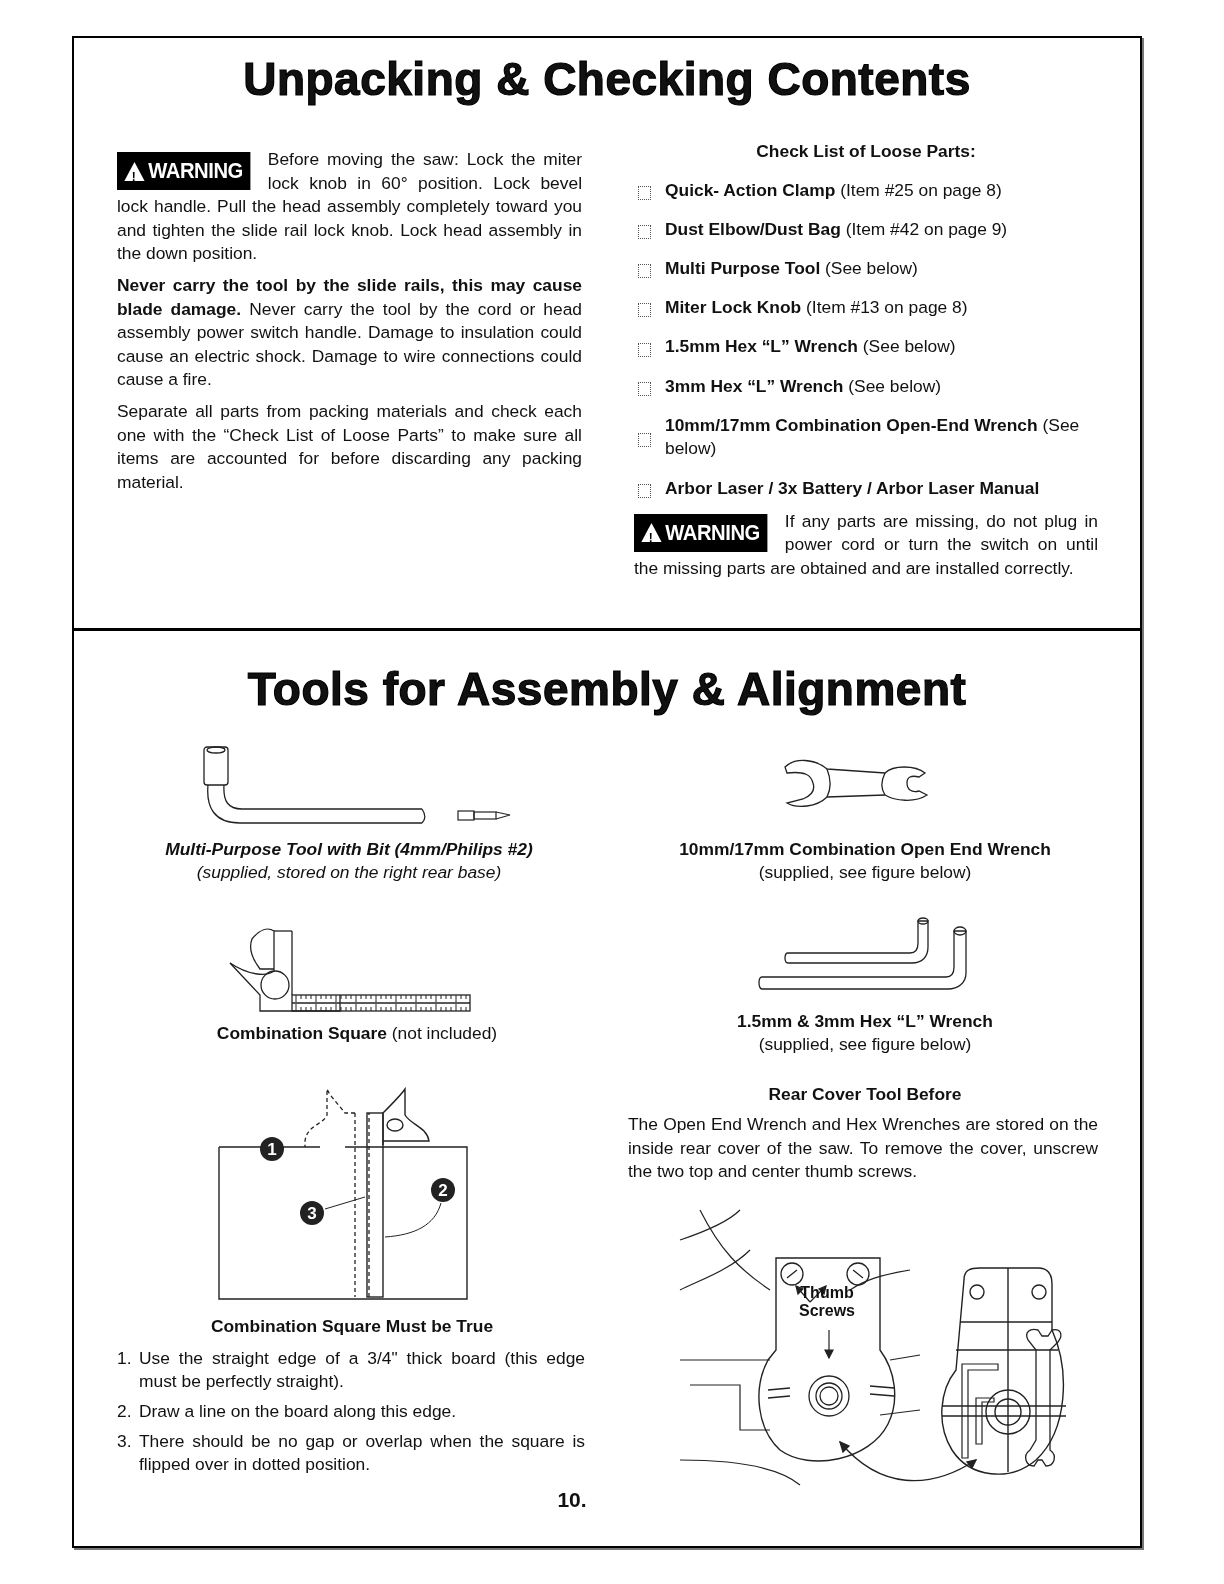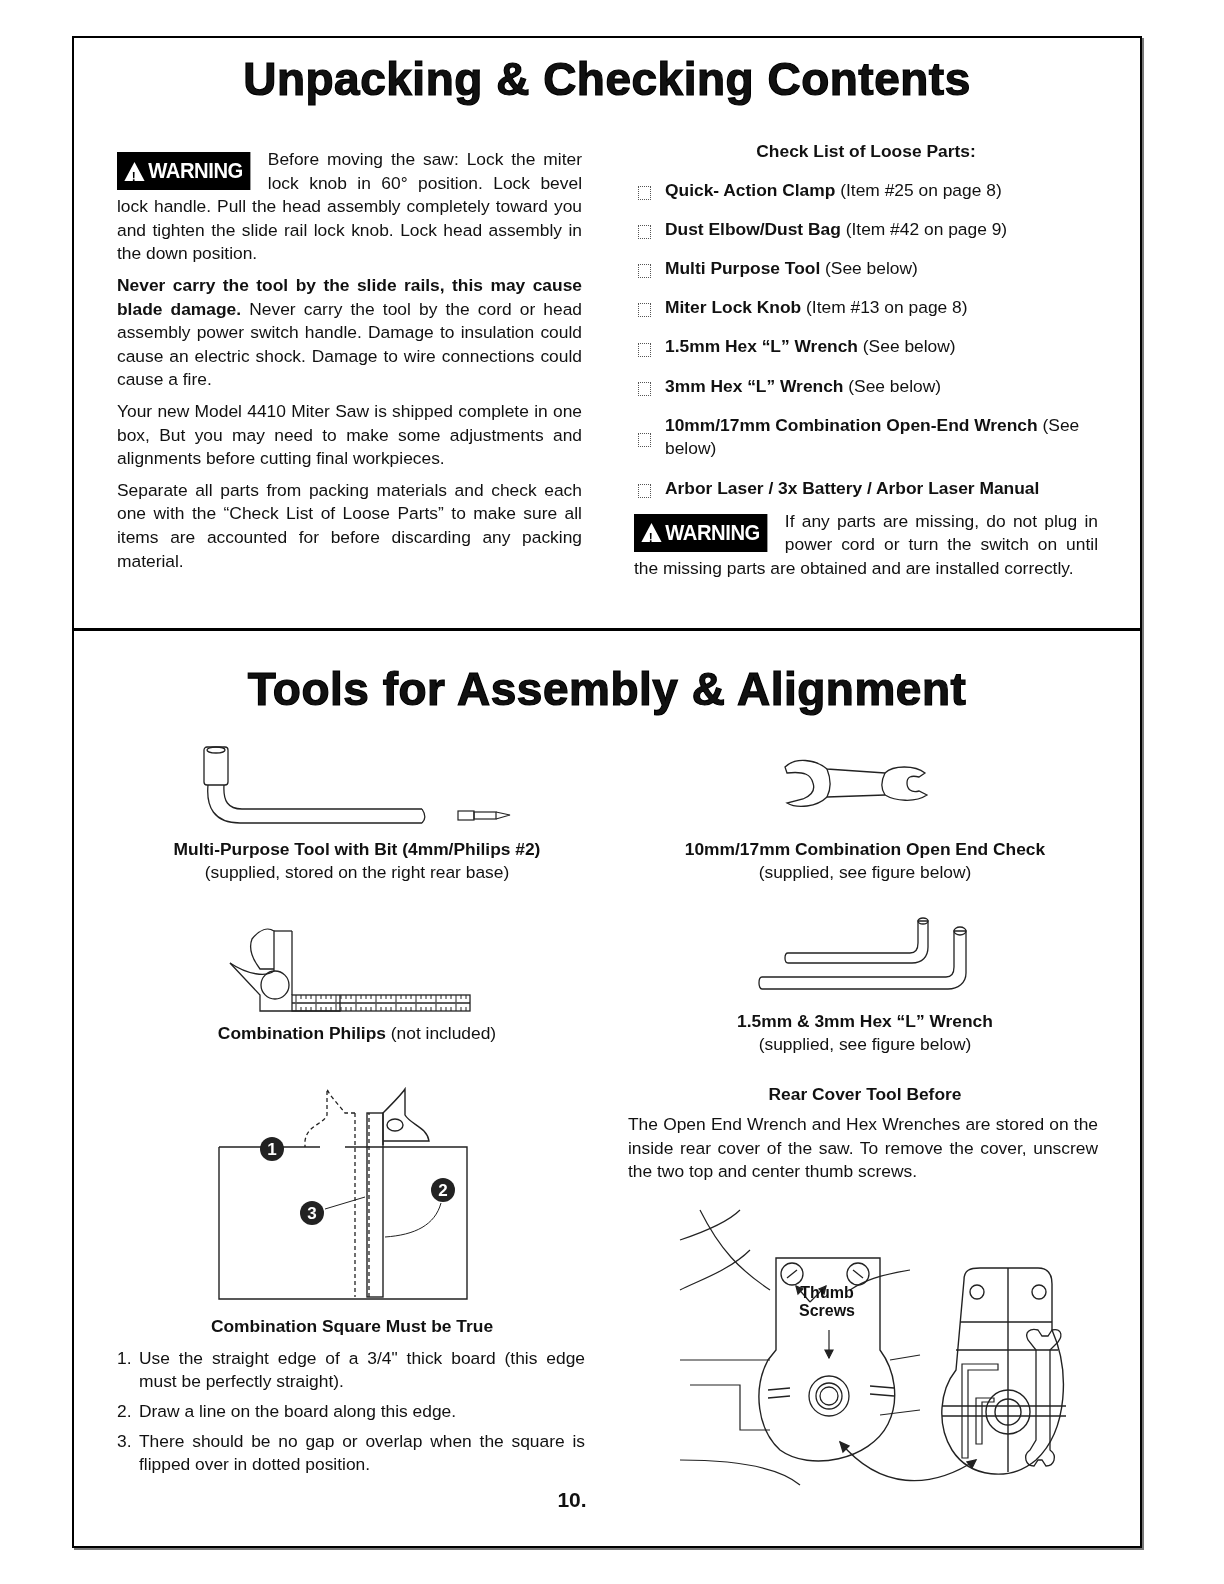--- a/index.html
+++ b/index.html
@@ -36,21 +36,20 @@
 
 <div class="col" style="left:117px; top:140px; width:465px;">
   <p>
     <span class="warn">
         <span class="tri"></span>
         <span>WARNING</span>
       </span>
     <span>Before moving the saw: Lock the miter lock knob in 60° position. Lock bevel lock handle. Pull the head assembly completely toward you and tighten the slide rail lock knob. Lock head assembly in the down position.</span>
   </p>
   <p><span class="b">Never carry the tool by the slide rails, this may cause blade damage.</span><span> Never carry the tool by the cord or head assembly power switch handle. Damage to insulation could cause an electric shock. Damage to wire connections could cause a fire.</span></p>
-  <p>Your new Model 4410 Miter Saw is shipped complete in one box, But you may need to make some adjustments and alignments before cutting final workpieces.</p>
   <p>Separate all parts from packing materials and check each one with the “Check List of Loose Parts” to make sure all items are accounted for before discarding any packing material.</p>
 </div>
 
 <div class="col" style="left:634px; top:140px; width:464px;">
   <div class="checklist-title">Check List of Loose Parts:</div>
   <div id="checklist-items">
       <div class="check-item">
         <span class="cb"></span>
         <span class="check-text"><span class="b">Quick- Action Clamp</span><span> (Item #25 on page 8)</span></span>
       </div>
@@ -100,34 +99,34 @@
     <ellipse cx="26" cy="5" rx="9" ry="3"></ellipse>
     <path d="M18 40 C16 62, 24 78, 50 78 L232 78 M34 40 C33 56, 38 64, 52 64 L232 64"></path>
     <path d="M232 64 C236 70, 236 74, 232 78"></path>
   </g>
   <g fill="none" stroke="#222" stroke-width="1.2">
     <rect x="268" y="66" width="16" height="9"></rect>
     <rect x="284" y="67" width="22" height="7"></rect>
     <path d="M306 67 L320 70 L306 74"></path>
   </g>
 </svg>
-<div class="fig-caption" style="left:117px; top:838px; width:480px;">
+<div class="fig-caption" style="left:109px; top:838px; width:480px;font-style:italic;">
   <div class="t">Multi-Purpose Tool with Bit (4mm/Philips #2)</div>
   <div>(supplied, stored on the right rear base)</div>
 </div>
 
 <svg style="left:775px; top:755px;" width="190" height="60">
   <g fill="none" stroke="#222" stroke-width="1.3">
     <path d="M10 12 C20 2, 40 4, 52 14 L110 18 C118 10, 140 10, 150 18 L144 22 C136 20, 132 22, 132 28 C132 34, 136 38, 144 36 L152 40 C140 48, 120 46, 110 40 L52 42 C42 52, 22 54, 12 48 L28 44 C38 40, 40 34, 38 28 C36 20, 30 16, 12 18 Z"></path>
     <path d="M52 14 C56 24, 56 34, 52 42"></path>
     <path d="M110 18 C106 26, 106 34, 110 40"></path>
   </g>
 </svg>
 <div class="fig-caption" style="left:620px; top:838px; width:490px;">
-  <div class="t">10mm/17mm Combination Open End Check</div>
+  <div class="t">10mm/17mm Combination Open End Wrench</div>
   <div>(supplied, see figure below)</div>
 </div>
 
 <svg style="left:230px; top:925px;" width="245" height="90">
   <g fill="none" stroke="#222" stroke-width="1.3">
     <path d="M0 38 L30 70 L30 86 L110 86 L110 70 L110 76"></path>
     <path d="M0 38 C18 50, 36 52, 44 46 L44 6 C38 2, 30 4, 22 14 C18 24, 24 36, 30 44 L44 44"></path>
     <rect x="62" y="6" width="0" height="0"></rect>
     <path d="M62 6 L62 70"></path>
     <path d="M44 6 L62 6"></path>
@@ -202,21 +201,21 @@
       <line x1="221" x2="221" y1="86" y2="82"></line>
       <line x1="226" x2="226" y1="70" y2="77"></line>
       <line x1="226" x2="226" y1="86" y2="79"></line>
       <line x1="231" x2="231" y1="70" y2="74"></line>
       <line x1="231" x2="231" y1="86" y2="82"></line>
       <line x1="236" x2="236" y1="70" y2="74"></line>
       <line x1="236" x2="236" y1="86" y2="82"></line>
     </g>
 </svg>
 <div class="fig-caption" style="left:117px; top:1022px; width:480px;">
-  <span class="t">Combination Philips</span><span> (not included)</span>
+  <span class="t">Combination Square</span><span> (not included)</span>
 </div>
 
 <svg style="left:760px; top:915px;" width="210" height="80">
   <g fill="none" stroke="#222" stroke-width="1.3">
     <path d="M28 38 L150 38 C156 38, 158 34, 158 28 L158 6 L168 6 L168 32 C168 42, 162 48, 152 48 L28 48 C24 48, 24 38, 28 38 Z"></path>
     <ellipse cx="163" cy="6" rx="5" ry="3"></ellipse>
   </g>
   <g fill="none" stroke="#222" stroke-width="1.3">
     <path d="M2 62 L186 62 C192 62, 194 58, 194 52 L194 16 L206 16 L206 58 C206 68, 198 74, 188 74 L2 74 C-2 74, -2 62, 2 62 Z"></path>
     <ellipse cx="200" cy="16" rx="6" ry="4"></ellipse>

